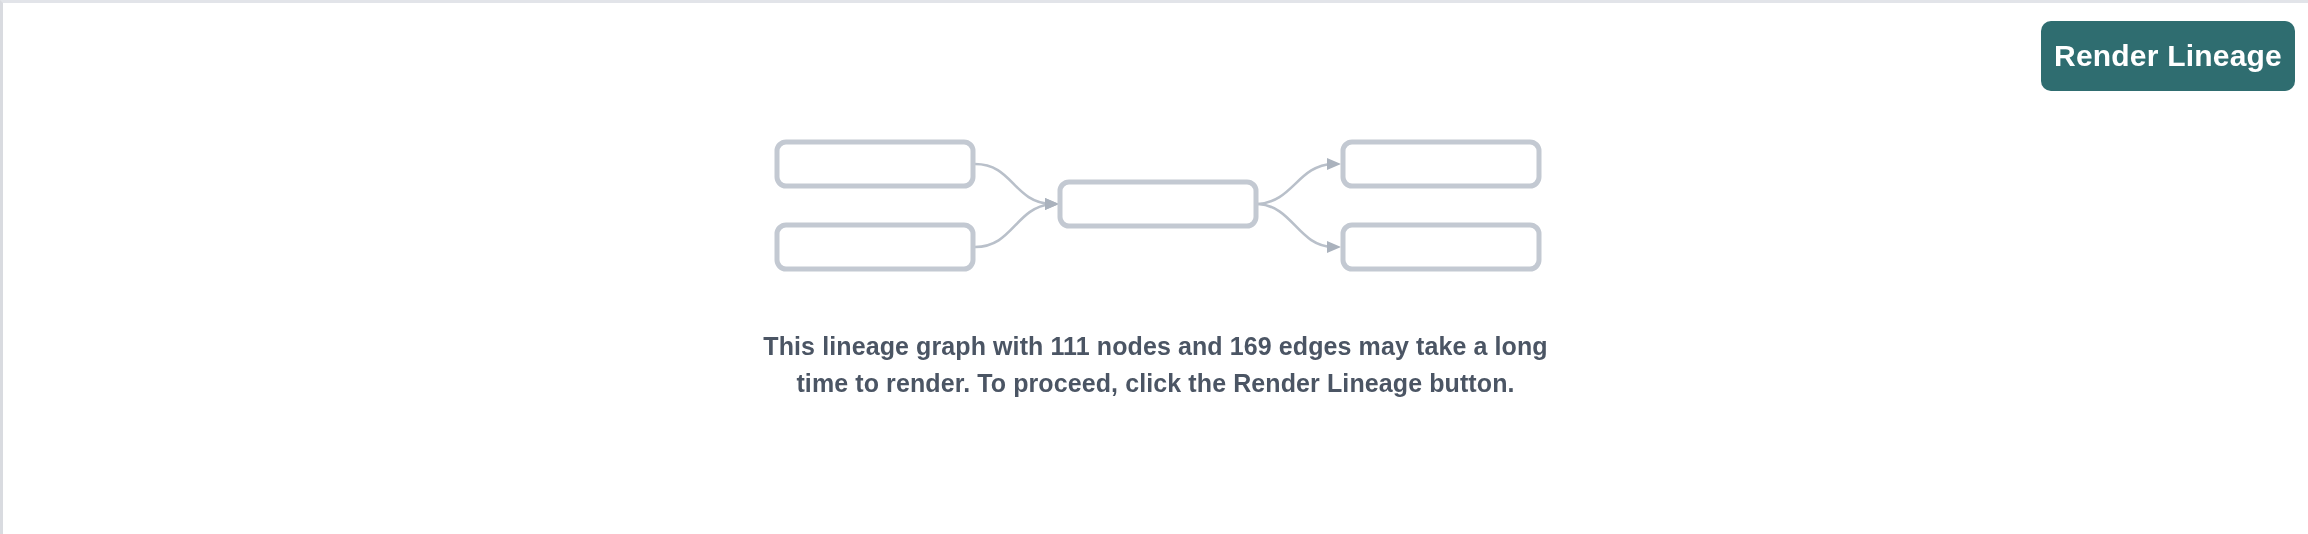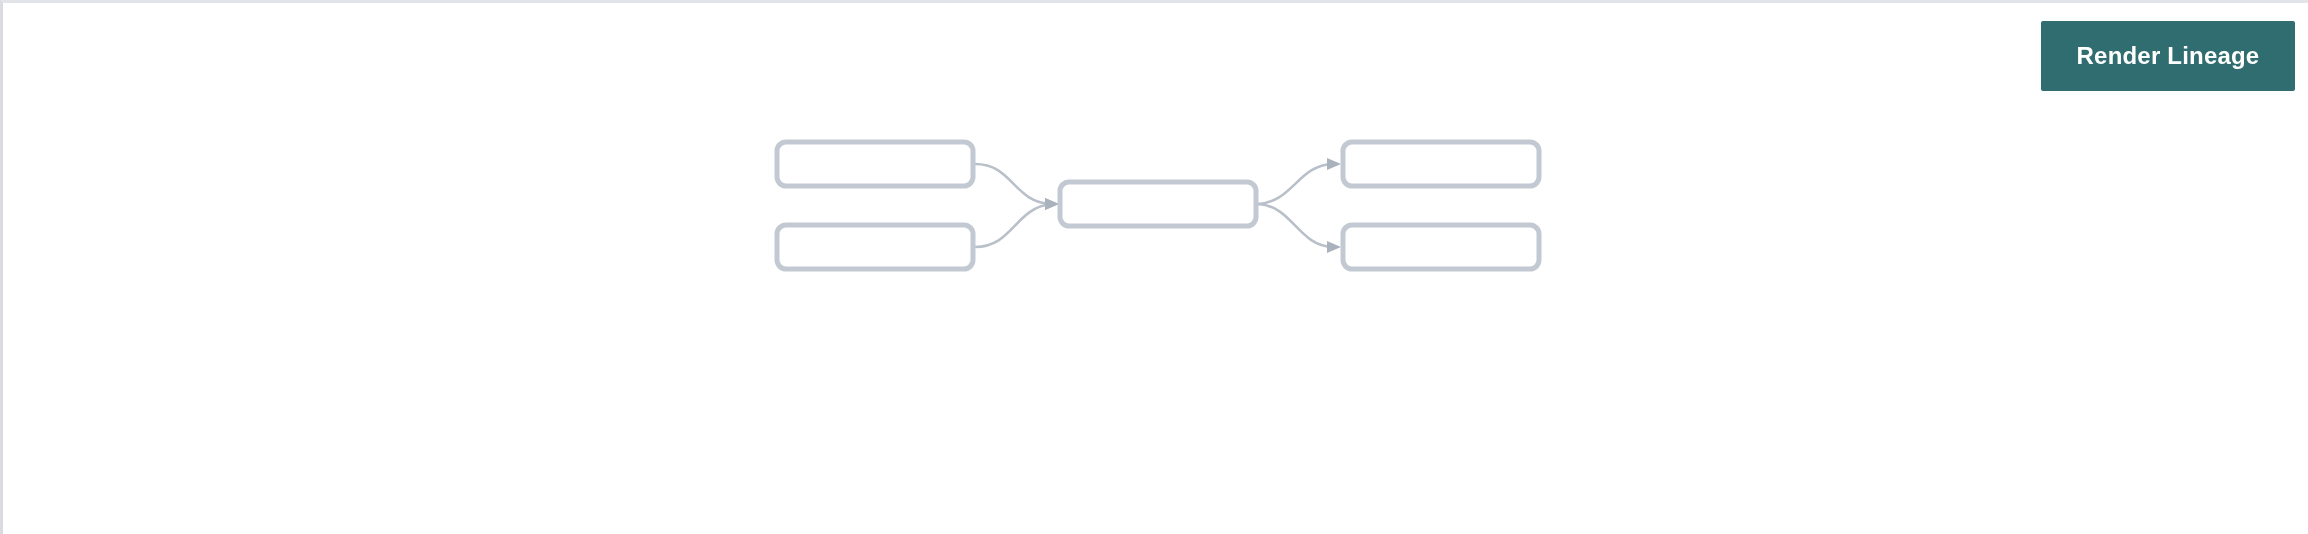--- a/index.html
+++ b/index.html
@@ -28,23 +28,23 @@
     left: 2038px;
     top: 18px;
     width: 254px;
     height: 70px;
     display: flex;
     align-items: center;
     justify-content: center;
     background: #2f6d70;
     color: #ffffff;
     border: none;
-    border-radius: 2px;
+    border-radius: 10px;
     font-family: "Liberation Sans", sans-serif;
-    font-size: 24px;
+    font-size: 30px;
     font-weight: bold;
     letter-spacing: 0.2px;
     cursor: pointer;
     padding: 0;
     box-sizing: border-box;
   }
 
   
   .graph-wrap {
     position: absolute;
@@ -115,14 +115,15 @@
       <polygon class="edge-head" points="1324,238 1338,244 1324,250"></polygon>
 
       <rect class="node-rect" x="774" y="139" width="196" height="44" rx="9" ry="9"></rect>
       <rect class="node-rect" x="774" y="222" width="196" height="44" rx="9" ry="9"></rect>
       <rect class="node-rect" x="1057" y="179" width="196" height="44" rx="9" ry="9"></rect>
       <rect class="node-rect" x="1340" y="139" width="196" height="44" rx="9" ry="9"></rect>
       <rect class="node-rect" x="1340" y="222" width="196" height="44" rx="9" ry="9"></rect>
     </svg>
   </div>
 
+  <div class="message">This lineage graph with 111 nodes and 169 edges may take a long time to render. To proceed, click the Render Lineage button.</div>
 
 </div>
 
 </body></html>

